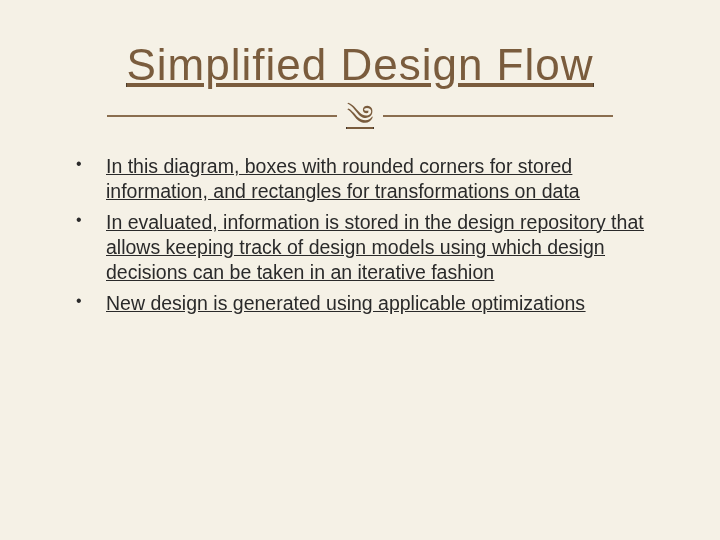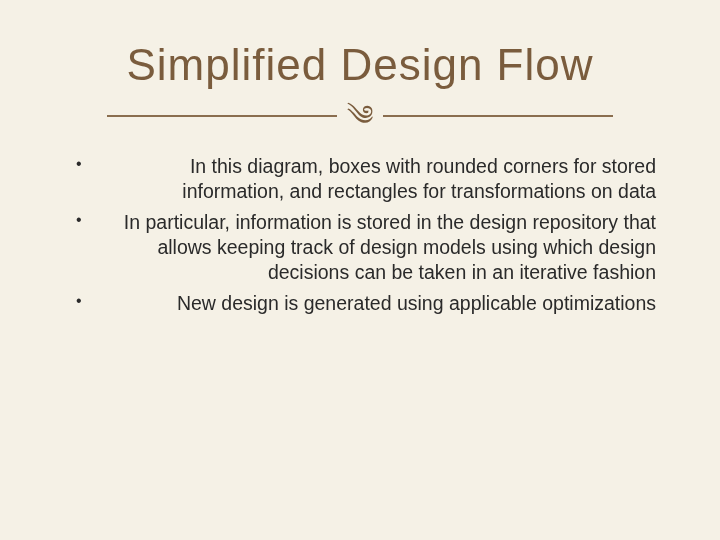--- a/index.html
+++ b/index.html
@@ -1,15 +1,15 @@
 <!DOCTYPE html>
 <html><head>
   <meta charset="utf-8">
   <style>
-    * { margin: 0; padding: 0; box-sizing: border-box; }
+    * { margin: 0; padding: 0; box-sizing: border-box; text-decoration: underline; }
     body {
       width: 720px;
       height: 540px;
       background: #f5f1e6;
       font-family: Arial, "Helvetica Neue", Helvetica, sans-serif;
       overflow: hidden;
       position: relative;
     }
     .slide {
       width: 100%;
@@ -46,21 +46,20 @@
       list-style: none;
       padding: 0 14px 0 26px;
     }
     .bullets li {
       position: relative;
       padding-left: 30px;
       font-size: 19.5px;
       line-height: 1.28;
       color: #2a2a2a;
       margin-bottom: 6px;
-      text-align: right;
     }
     .bullets li::before {
       content: "•";
       position: absolute;
       left: 0;
       top: 0;
       color: #2a2a2a;
       font-size: 16px;
     }
   </style>
@@ -71,16 +70,16 @@
   <h1 class="title">Simplified Design Flow</h1>
 
   <div class="divider-row">
     <div class="divider-line"></div>
     <span class="divider-ornament">༄</span>
     <div class="divider-line"></div>
   </div>
 
   <ul class="bullets">
     <li>In this diagram, boxes with rounded corners for stored information, and rectangles for transformations on data</li>
-    <li>In particular, information is stored in the  design repository that allows keeping track of design models using which design decisions can be taken in an  iterative fashion</li>
+    <li>In evaluated, information is stored in the  design repository that allows keeping track of design models using which design decisions can be taken in an  iterative fashion</li>
     <li>New design is generated using applicable optimizations</li>
   </ul>
 </div>
 
 </body></html>

